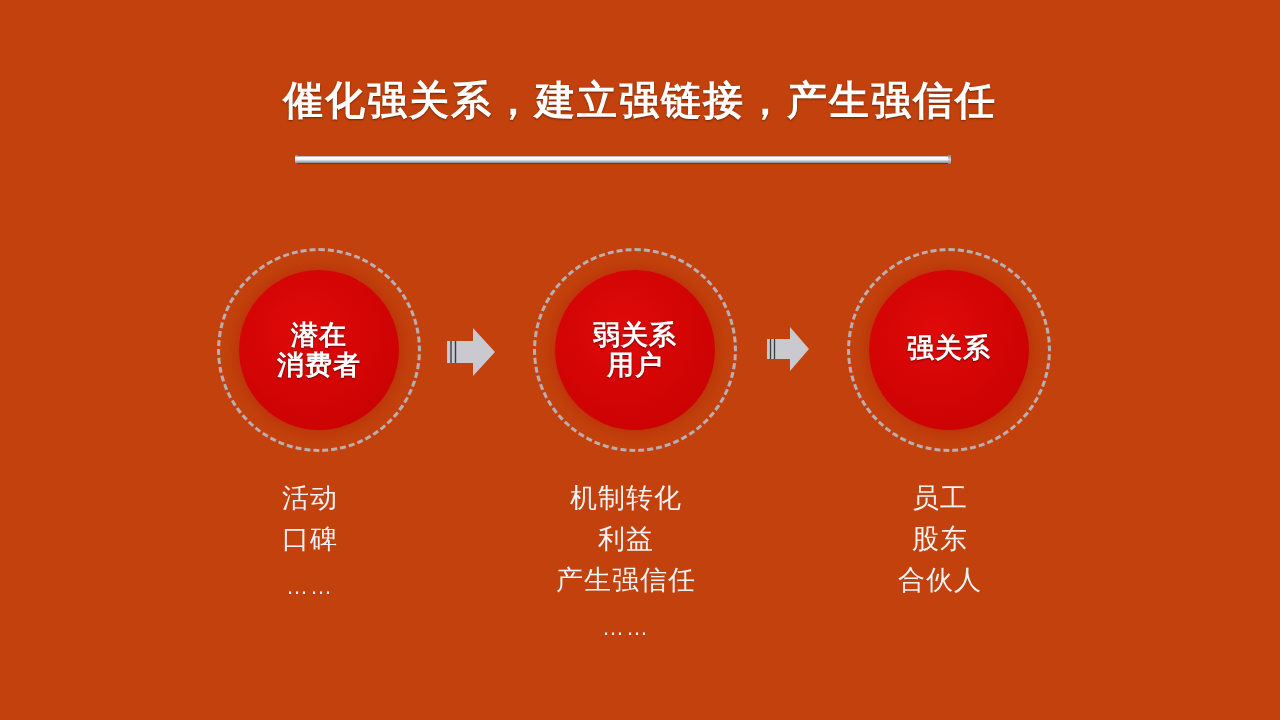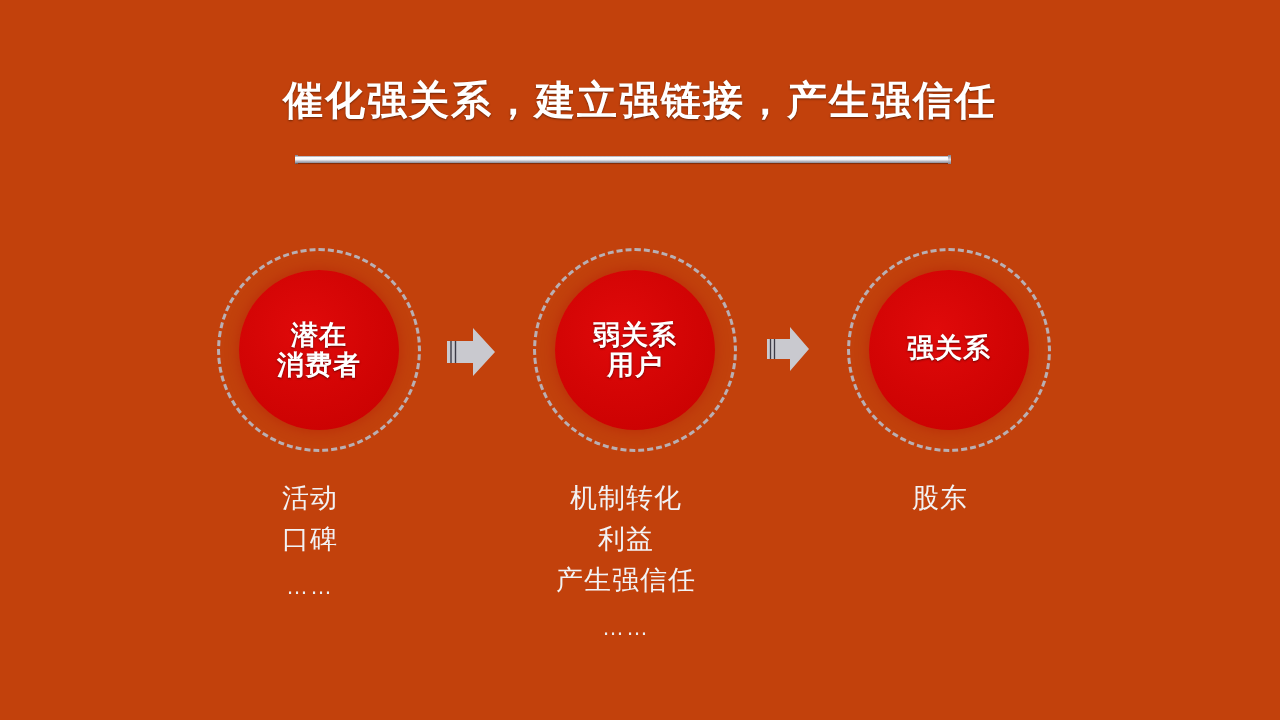--- a/index.html
+++ b/index.html
@@ -226,18 +226,20 @@
     </div>
 
     <div class="caption-col c2">
       <span class="caption-line">机制转化</span>
       <span class="caption-line">利益</span>
       <span class="caption-line">产生强信任</span>
       <span class="caption-line dots">……</span>
     </div>
 
     <div class="caption-col c3">
+      <span class="caption-line">员工</span>
       <span class="caption-line">股东</span>
+      <span class="caption-line">合伙人</span>
     </div>
 
   </div>
 
 </div>
 
 </body></html>

